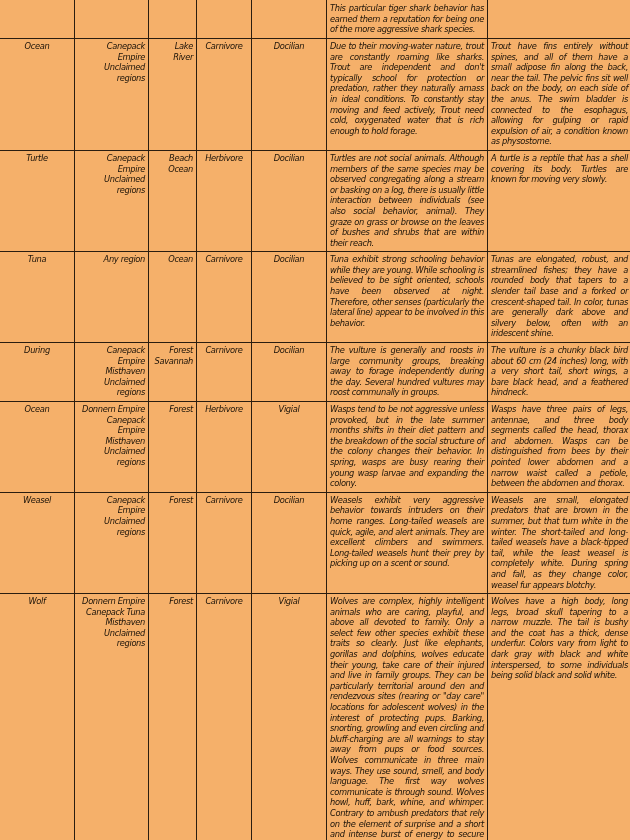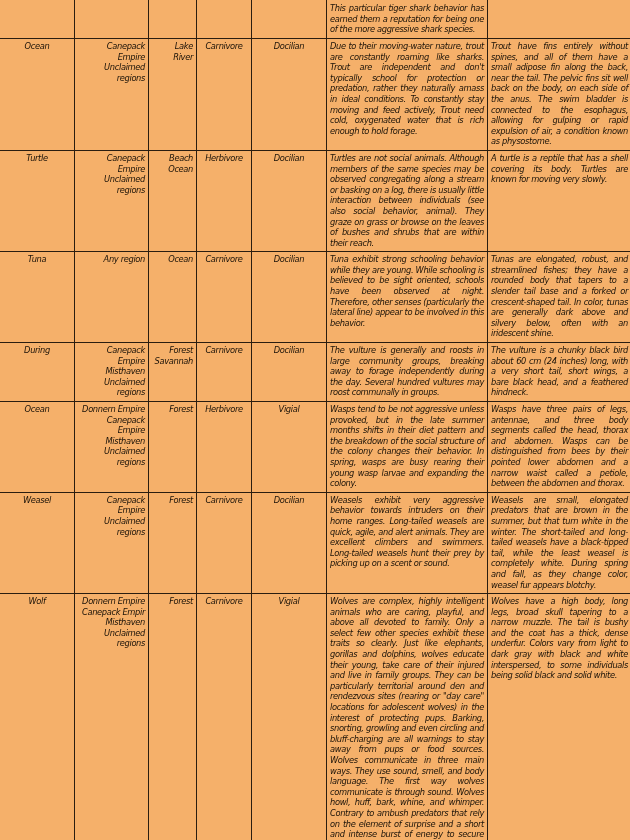--- a/index.html
+++ b/index.html
@@ -157,21 +157,21 @@
       <td class="c">Carnivore</td>
       <td class="c">Docilian</td>
       <td class="txt">Weasels exhibit very aggressive behavior towards intruders on their home ranges. Long-tailed weasels are quick, agile, and alert animals. They are excellent climbers and swimmers. Long-tailed weasels hunt their prey by picking up on a scent or sound.</td>
       <td class="txt">Weasels are small, elongated predators that are brown in the summer, but that turn white in the winter. The short-tailed and long-tailed weasels have a black-tipped tail, while the least weasel is completely white. During spring and fall, as they change color, weasel fur appears blotchy.</td>
     </tr>
 
     <tr style="height:320px">
       <td class="c name">Wolf</td>
       <td class="c">
         <span class="line">Donnern Empire</span>
-        <span class="line">Canepack Empir</span>
+        <span class="line">Canepack Tuna</span>
         <span class="line">Misthaven</span>
         <span class="line">Unclaimed regions</span>
       </td>
       <td class="c">
         <span class="line">Forest</span>
       </td>
       <td class="c">Carnivore</td>
       <td class="c">Vigial</td>
       <td class="txt">Wolves are complex, highly intelligent animals who are caring, playful, and above all devoted to family. Only a select few other species exhibit these traits so clearly. Just like elephants, gorillas and dolphins, wolves educate their young, take care of their injured and live in family groups. They can be particularly territorial around den and rendezvous sites (rearing or "day care" locations for adolescent wolves) in the interest of protecting pups. Barking, snorting, growling and even circling and bluff-charging are all warnings to stay away from pups or food sources. Wolves communicate in three main ways. They use sound, smell, and body language. The first way wolves communicate is through sound. Wolves howl, huff, bark, whine, and whimper. Contrary to ambush predators that rely on the element of surprise and a short and intense burst of energy to secure their prey, wolves are endurance or coursing predators. They chase their prey, often over longer distances, sometimes even a few miles, in order to find the right animal or opportunity. Wolves tear through tough hides that ravens' beaks can't break through, and ravens get first dibs on any scraps the wolves leave behind.</td>
       <td class="txt">Wolves have a high body, long legs, broad skull tapering to a narrow muzzle. The tail is bushy and the coat has a thick, dense underfur. Colors vary from light to dark gray with black and white interspersed, to some individuals being solid black and solid white.</td>

